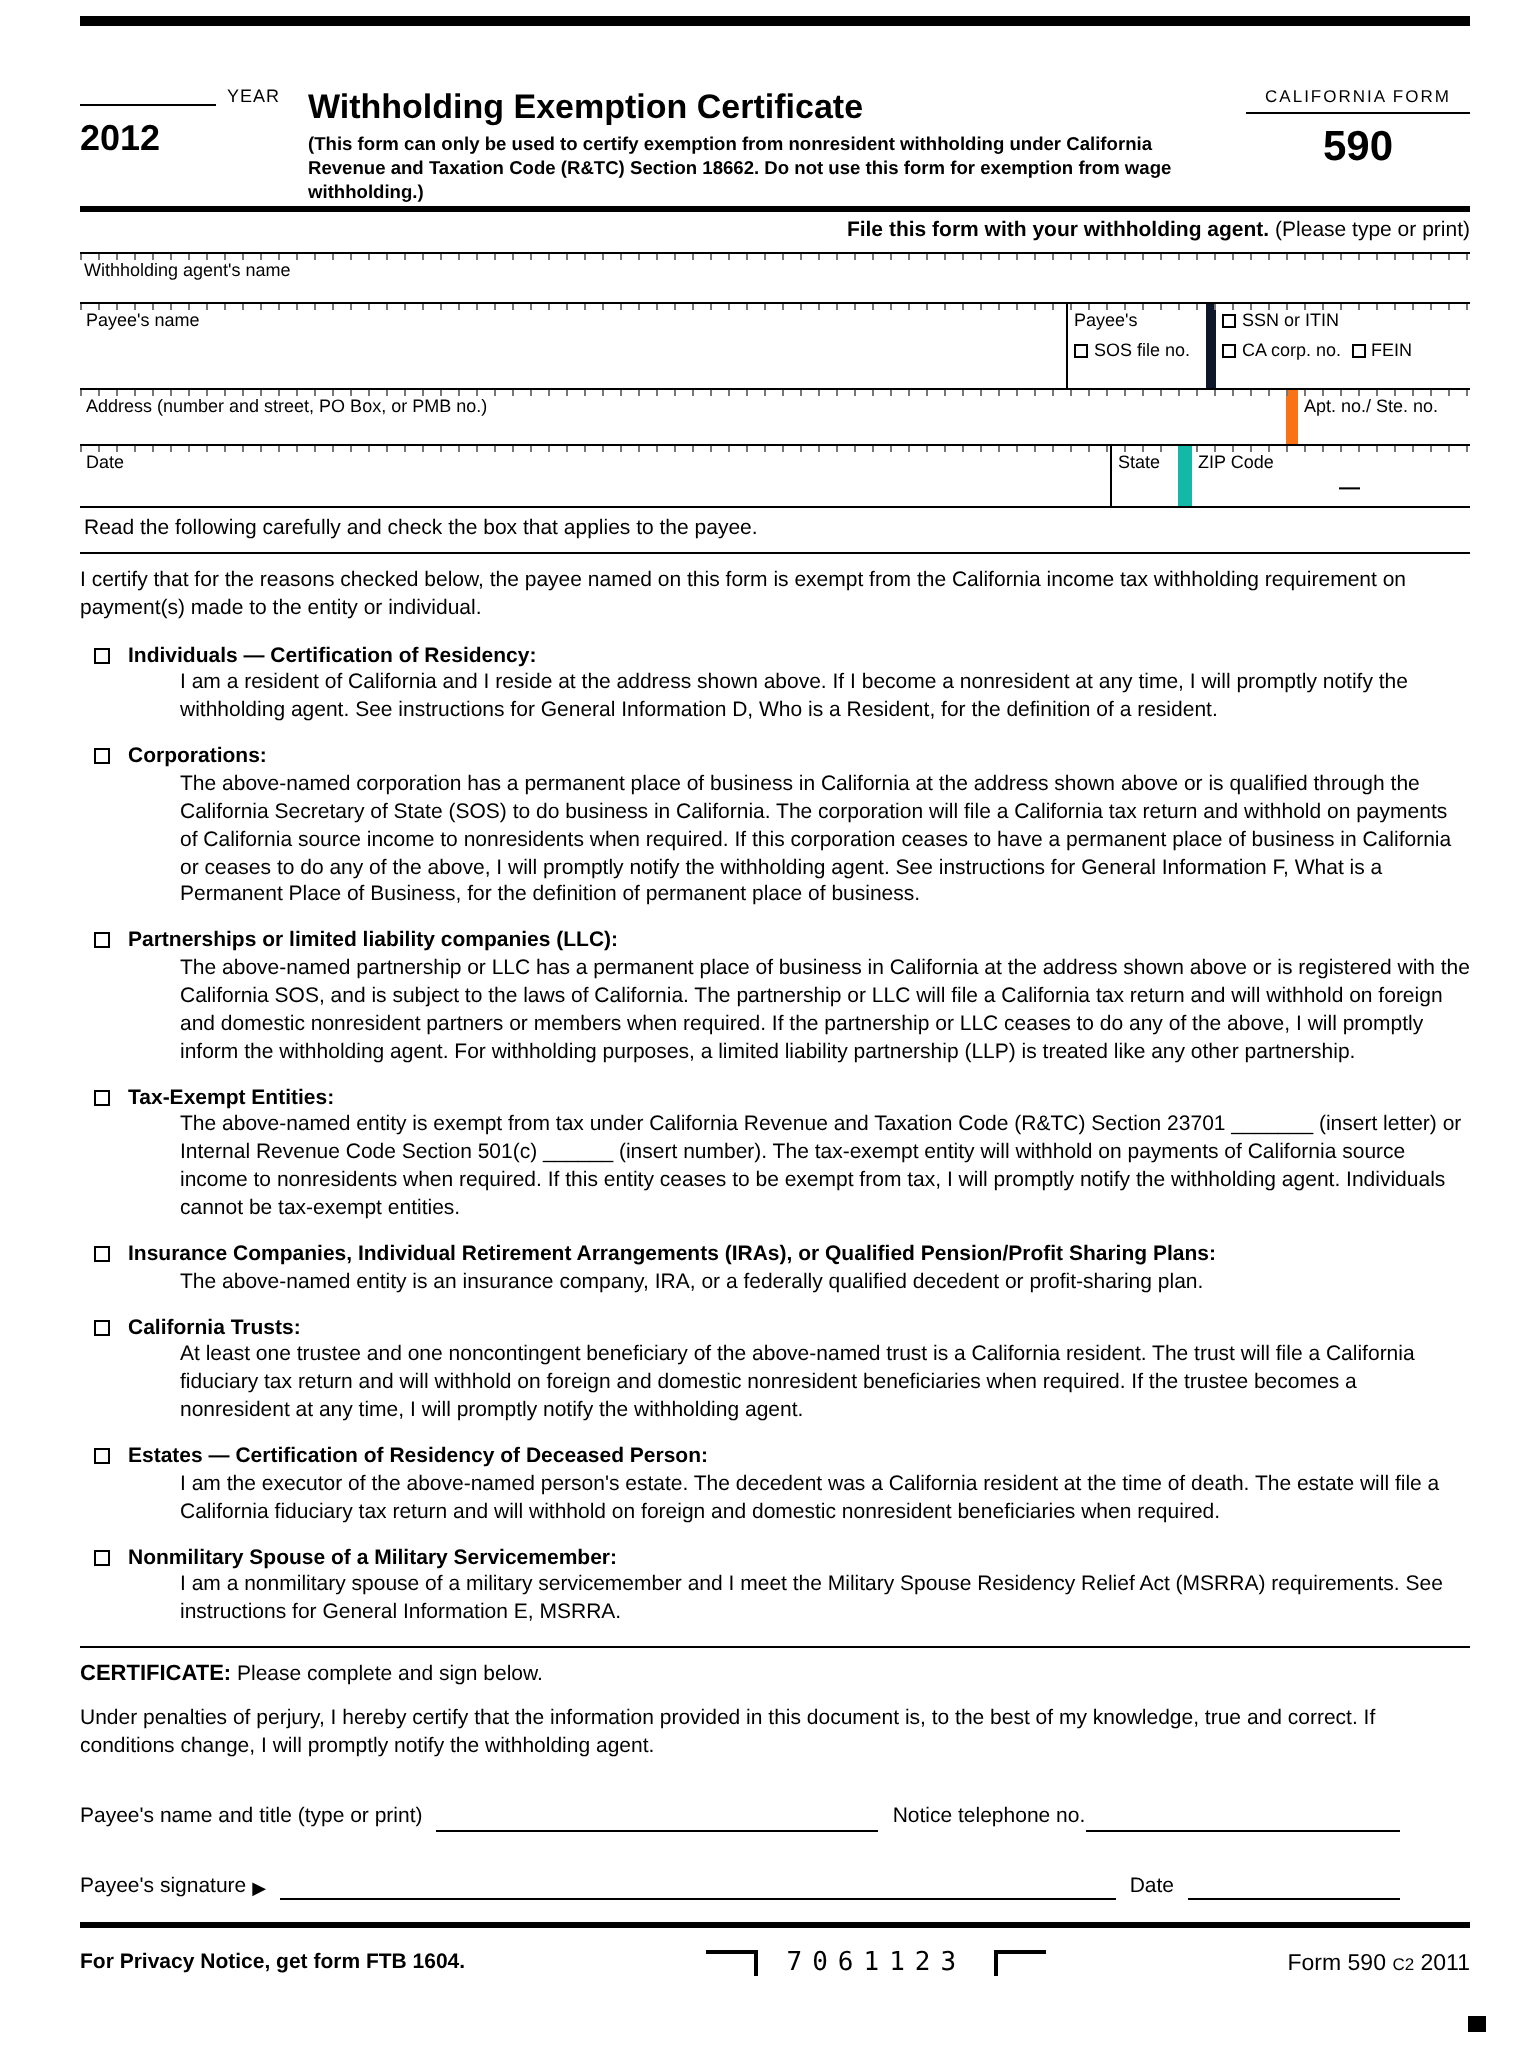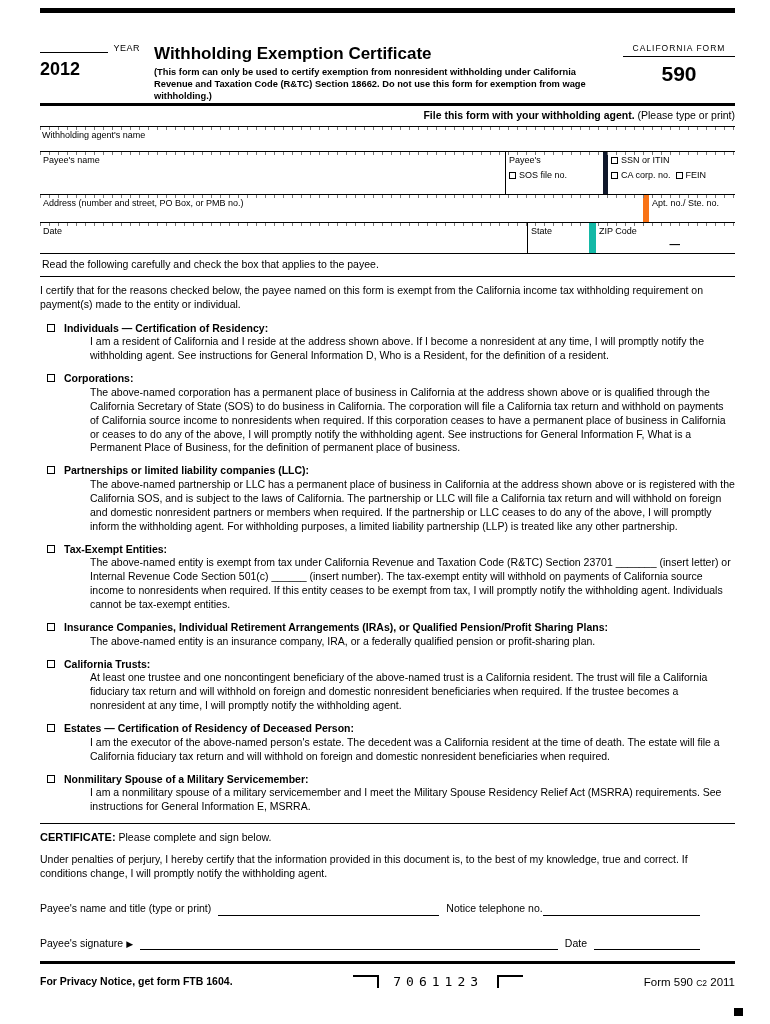--- a/index.html
+++ b/index.html
@@ -25,21 +25,21 @@
   .form-number { font-size:21px; font-weight:bold; margin-top:3px; }
 
   .file-line { font-size:10.5px; padding:3px 0 3px 2px;text-align:right; }
   .file-line b { font-weight:bold; }
 
   
   .field-row { border-bottom:1px solid #000; position:relative; }
   .comb { position:absolute; top:0; left:0; right:0; height:3px;
           background:repeating-linear-gradient(to right,#777 0,#777 1px,transparent 1px,transparent 9px); }
   .flabel { font-size:9px; padding:3px 0 0 2px; }
-  .cells { display:flex; height:100%;gap:28px; }
+  .cells { display:flex; height:100%; }
   .cell { padding:3px 3px 0 3px; }
   .grow { flex:1; }
   .c-payee { width:70px; border-left:1px solid #000; }
   .c-tax { width:132px; border-left:5px solid #0f172a; }
   .c-apt { width:92px; border-left:6px solid #f97316; }
   .c-state { width:34px; border-left:1px solid #000; }
   .c-zip { width:146px; border-left:7px solid #14b8a6; position:relative; }
   .sub { font-size:9px; white-space:nowrap; }
   .sub + .sub { margin-top:3px; }
   .cb { display:inline-block; width:8px; height:8px; border:1px solid #000; margin-right:3px; vertical-align:-1px; background:#fff; }
@@ -206,21 +206,21 @@
         <span>Tax-Exempt Entities:</span>
       </div>
       <div class="sec-text">The above-named entity is exempt from tax under California Revenue and Taxation Code (R&amp;TC) Section 23701 _______ (insert letter) or Internal Revenue Code Section 501(c) ______ (insert number). The tax-exempt entity will withhold on payments of California source income to nonresidents when required. If this entity ceases to be exempt from tax, I will promptly notify the withholding agent. Individuals cannot be tax-exempt entities.</div>
     </div>
 
     <div class="section">
       <div class="sec-head">
         <span class="cb"></span>
         <span>Insurance Companies, Individual Retirement Arrangements (IRAs), or Qualified Pension/Profit Sharing Plans:</span>
       </div>
-      <div class="sec-text">The above-named entity is an insurance company, IRA, or a federally qualified pension or profit-sharing plan.</div>
+      <div class="sec-text">The above-named entity is an insurance company, IRA, or a federally qualified decedent or profit-sharing plan.</div>
     </div>
 
     <div class="section">
       <div class="sec-head">
         <span class="cb"></span>
         <span>California Trusts:</span>
       </div>
       <div class="sec-text">At least one trustee and one noncontingent beneficiary of the above-named trust is a California resident. The trust will file a California fiduciary tax return and will withhold on foreign and domestic nonresident beneficiaries when required. If the trustee becomes a nonresident at any time, I will promptly notify the withholding agent.</div>
     </div>
 

